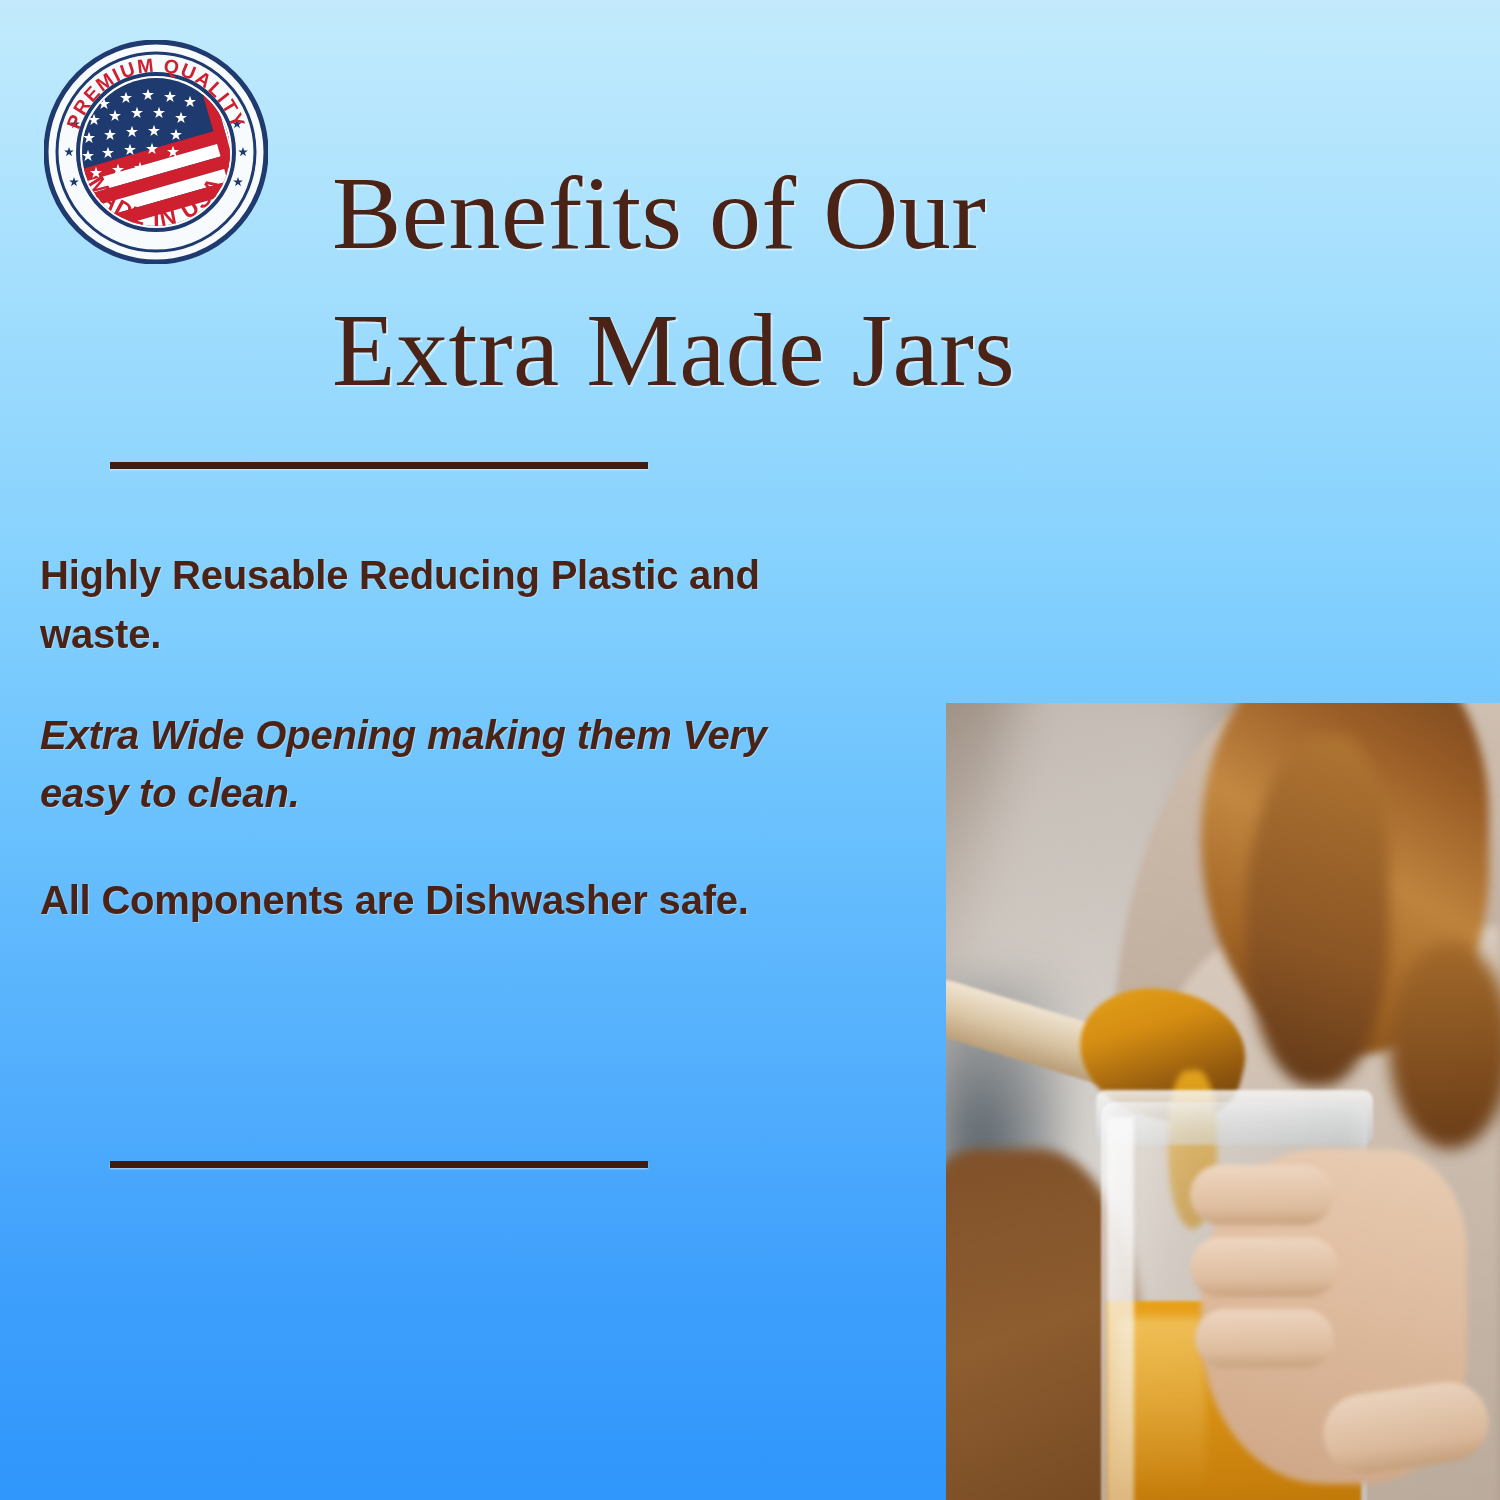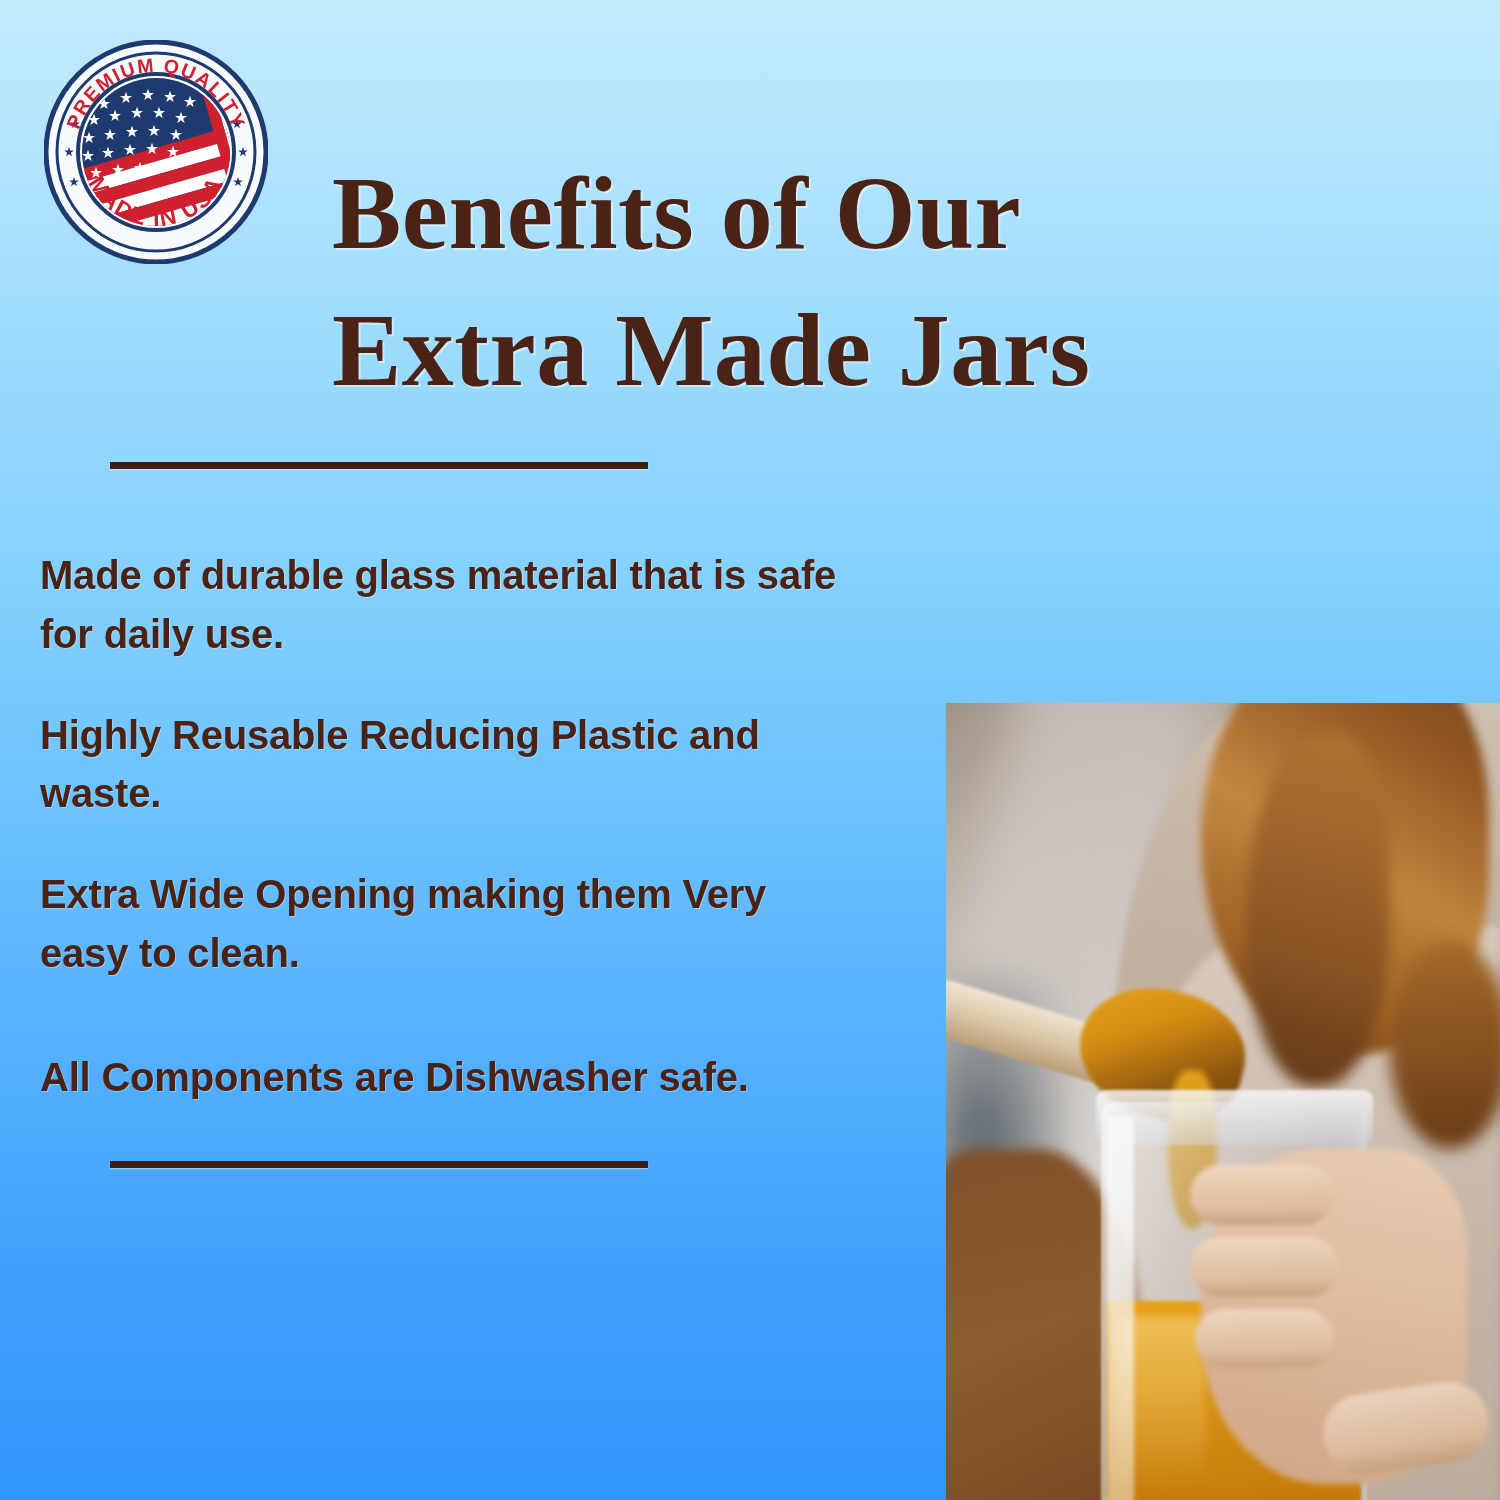--- a/index.html
+++ b/index.html
@@ -40,21 +40,21 @@
   .badge svg { display: block; width: 100%; height: 100%; }
 
   
   .title {
     position: absolute;
     left: 332px;
     top: 74px;
     width: 1120px;
     color: #4b2316;
     font-family: "Liberation Serif", "DejaVu Serif", serif;
-    font-weight: bold;
+    font-weight: normal;
     font-size: 104px;
     line-height: 1.32;
     letter-spacing: 0.5px;
     text-shadow: 2px 2px 0 rgba(255,255,255,0.45);
   }
   .title-line { display: block; white-space: nowrap; }
 
   
   .divider {
     position: absolute;
@@ -79,21 +79,21 @@
     font-family: "Liberation Sans", "DejaVu Sans", sans-serif;
     font-weight: bold;
     font-size: 40px;
     line-height: 1.47;
     letter-spacing: -0.2px;
     margin: 0 0 42px 0;
     text-shadow: 1px 1px 0 rgba(255,255,255,0.30);
     white-space: pre-line;
   }
   .benefit:last-child { margin-bottom: 8px; }
-  #benefit-3 { margin-bottom: 65px; }
+  #benefit-3 { margin-bottom: 48px; font-style: italic; }
 
   
   .photo {
     position: absolute;
     left: 946px;
     top: 703px;
     width: 554px;
     height: 797px;
     overflow: hidden;
     background: #8d7b6e;
@@ -322,22 +322,20 @@
   </div>
 
   <h1 class="title">
     <span class="title-line">Benefits of Our</span>
     <span class="title-line">Extra Made Jars</span>
   </h1>
 
   <div class="divider" id="divider-top"></div>
 
   <div class="benefits">
-    <p class="benefit" id="benefit-1">Made of durable glass material that is safe
-for daily use.</p>
     <p class="benefit" id="benefit-2">Highly Reusable Reducing Plastic and
 waste.</p>
     <p class="benefit" id="benefit-3">Extra Wide Opening making them Very
 easy to clean.</p>
     <p class="benefit" id="benefit-4"> All Components are Dishwasher safe.</p>
   </div>
 
   <div class="divider" id="divider-bottom"></div>
 
   <div class="photo" title="Person spooning golden honey into a wide-mouth glass jar">

